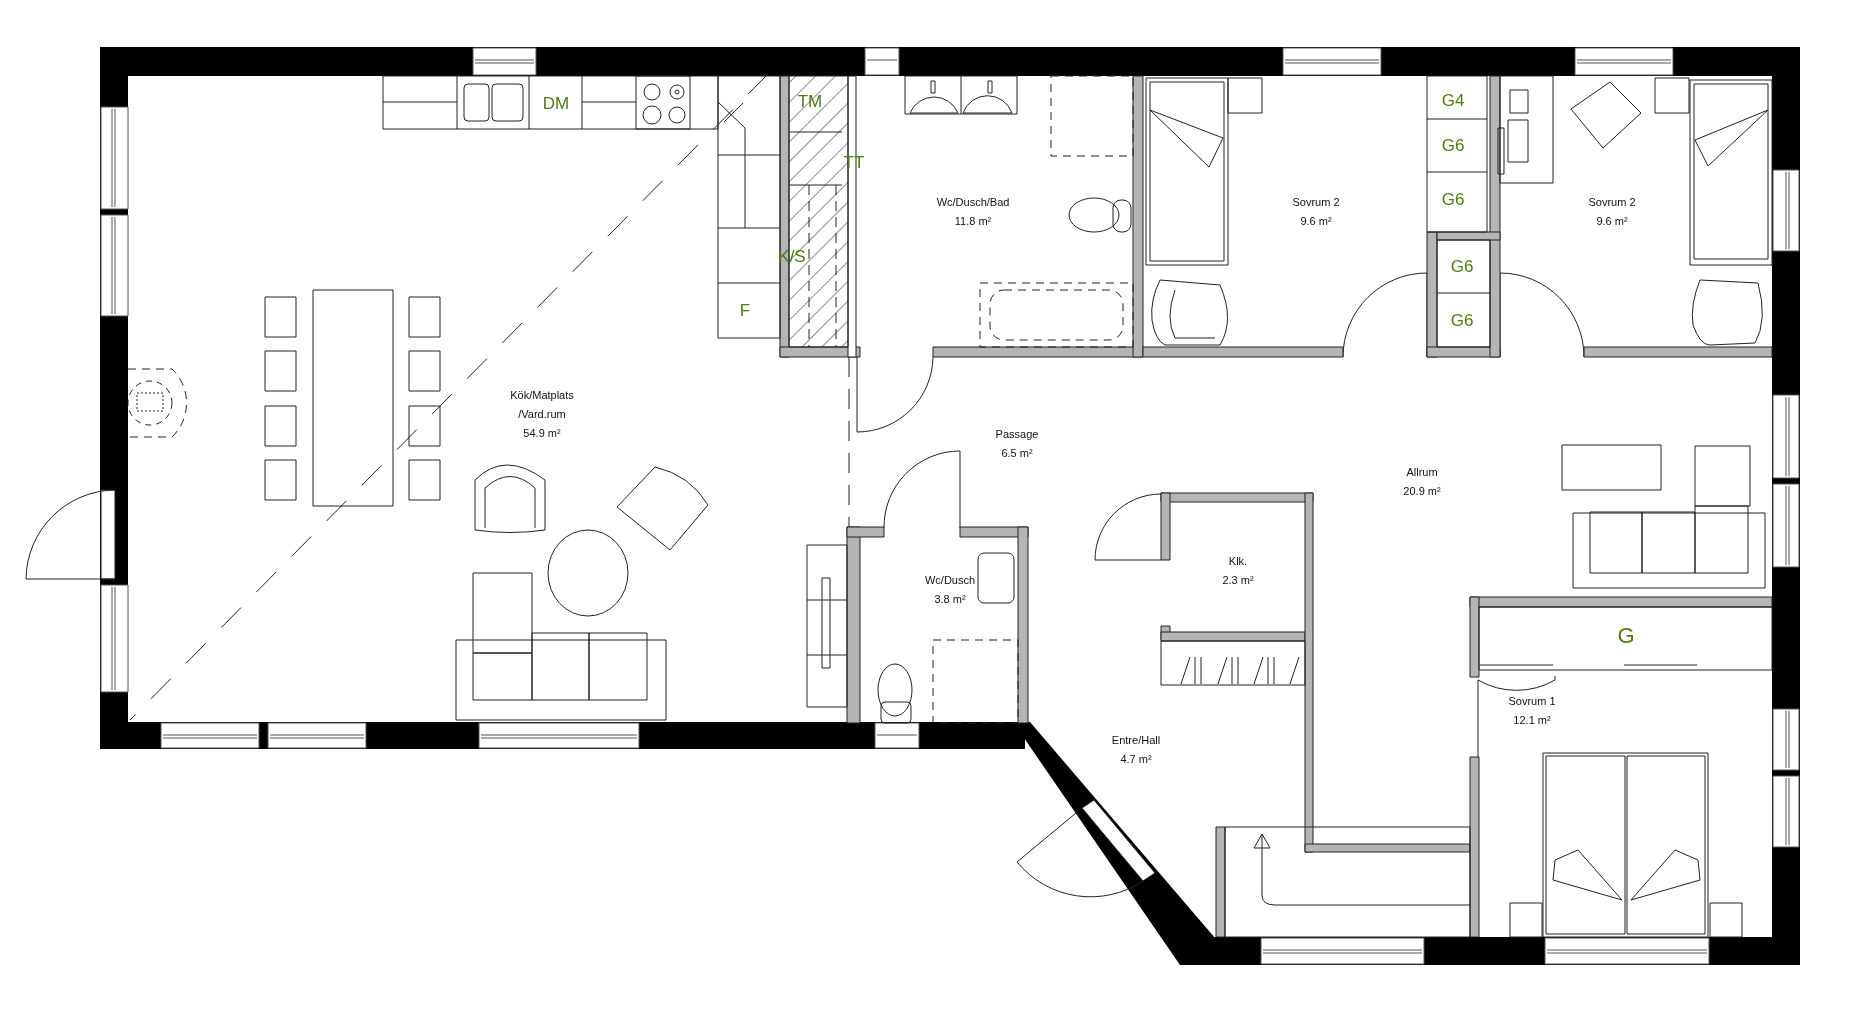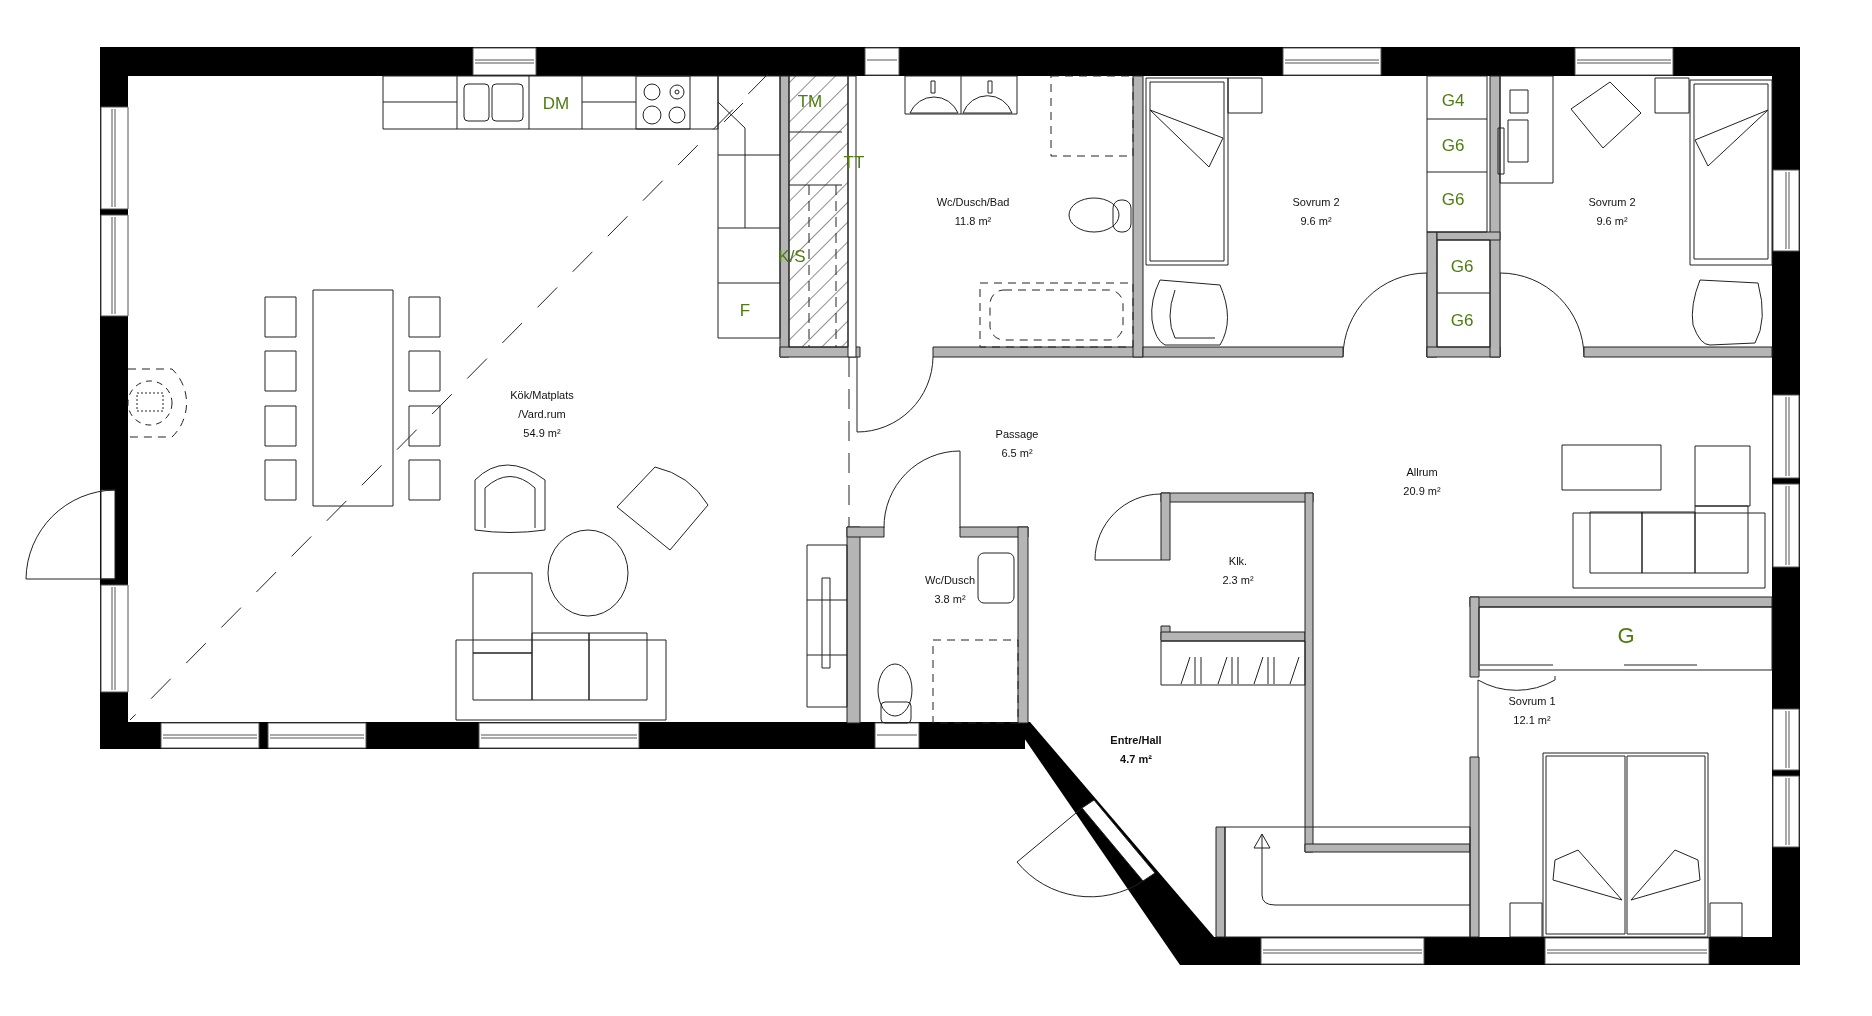--- a/index.html
+++ b/index.html
@@ -331,21 +331,21 @@
     <span class="area">20.9 m²</span>
   </div>
   <div class="lbl" style="left:912px;top:571px;margin-left:38px;">
     <span>Wc/Dusch</span>
     <span class="area">3.8 m²</span>
   </div>
   <div class="lbl" style="left:1238px;top:552px;">
     <span>Klk.</span>
     <span class="area">2.3 m²</span>
   </div>
-  <div class="lbl" style="left:1136px;top:731px;font-weight:bold;">
+  <div class="lbl" style="left:1136px;top:731px;">
     <span>Entre/Hall</span>
     <span class="area">4.7 m²</span>
   </div>
   <div class="lbl" style="left:1532px;top:692px;">
     <span>Sovrum 1</span>
     <span class="area">12.1 m²</span>
   </div>
 
   
   <div class="tag" style="left:556px;top:104px;">DM</div>

